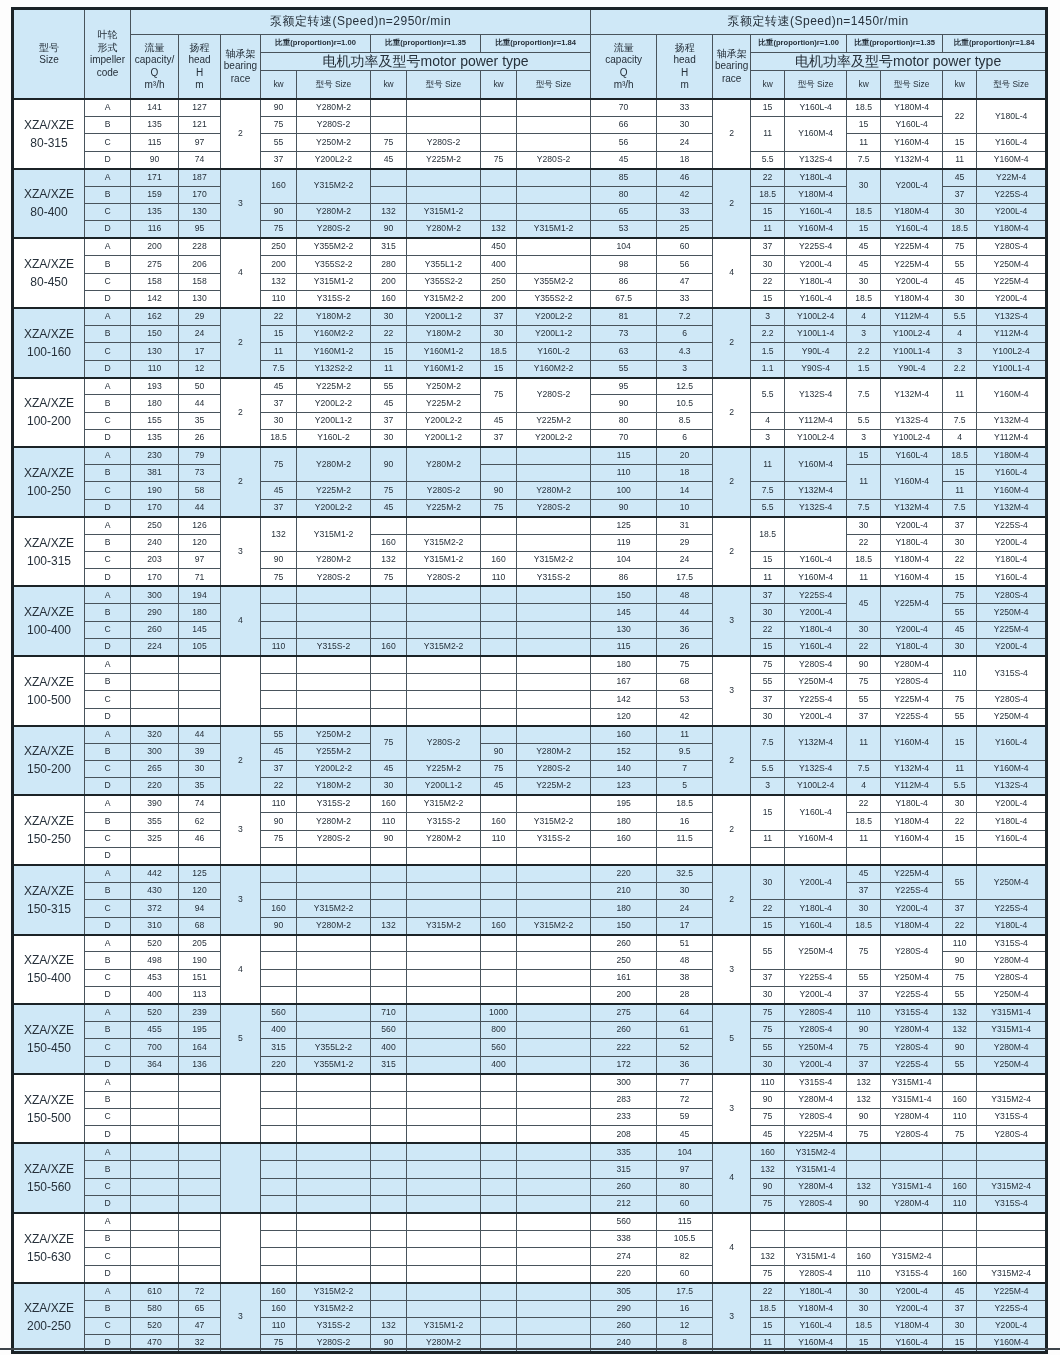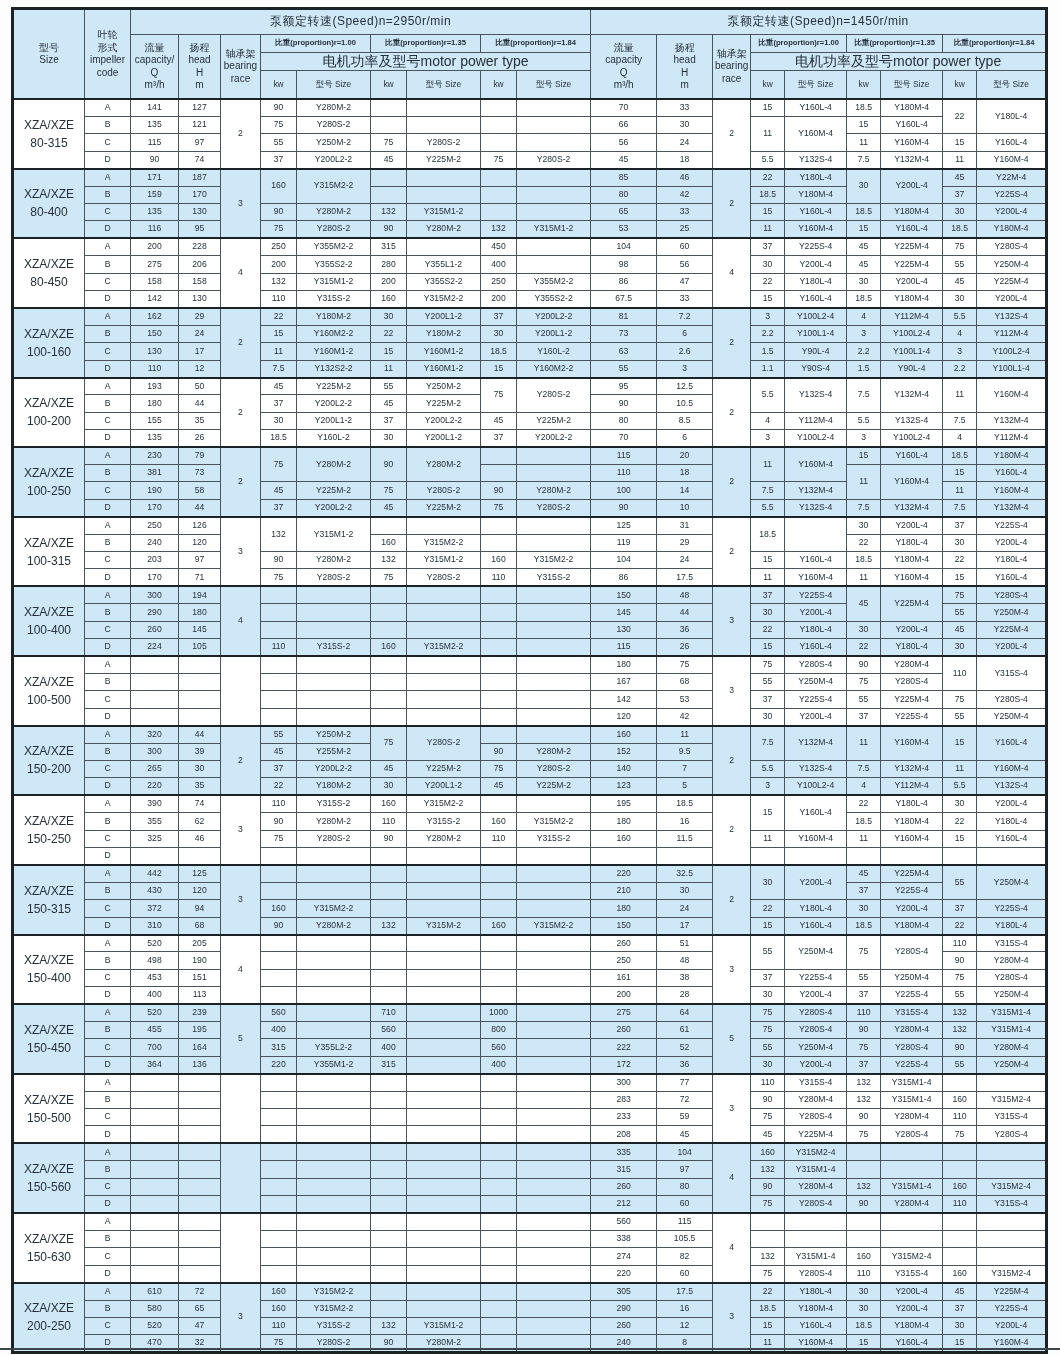--- a/index.html
+++ b/index.html
@@ -388,21 +388,21 @@
           <td>C</td>
           <td>130</td>
           <td>17</td>
           <td>11</td>
           <td>Y160M1-2</td>
           <td>15</td>
           <td>Y160M1-2</td>
           <td>18.5</td>
           <td>Y160L-2</td>
           <td>63</td>
-          <td>2.6</td>
+          <td>4.3</td>
           <td>1.5</td>
           <td>Y90L-4</td>
           <td>2.2</td>
           <td>Y100L1-4</td>
           <td>3</td>
           <td>Y100L2-4</td>
         </tr>
         <tr class="blue">
           <td>D</td>
           <td>110</td>

